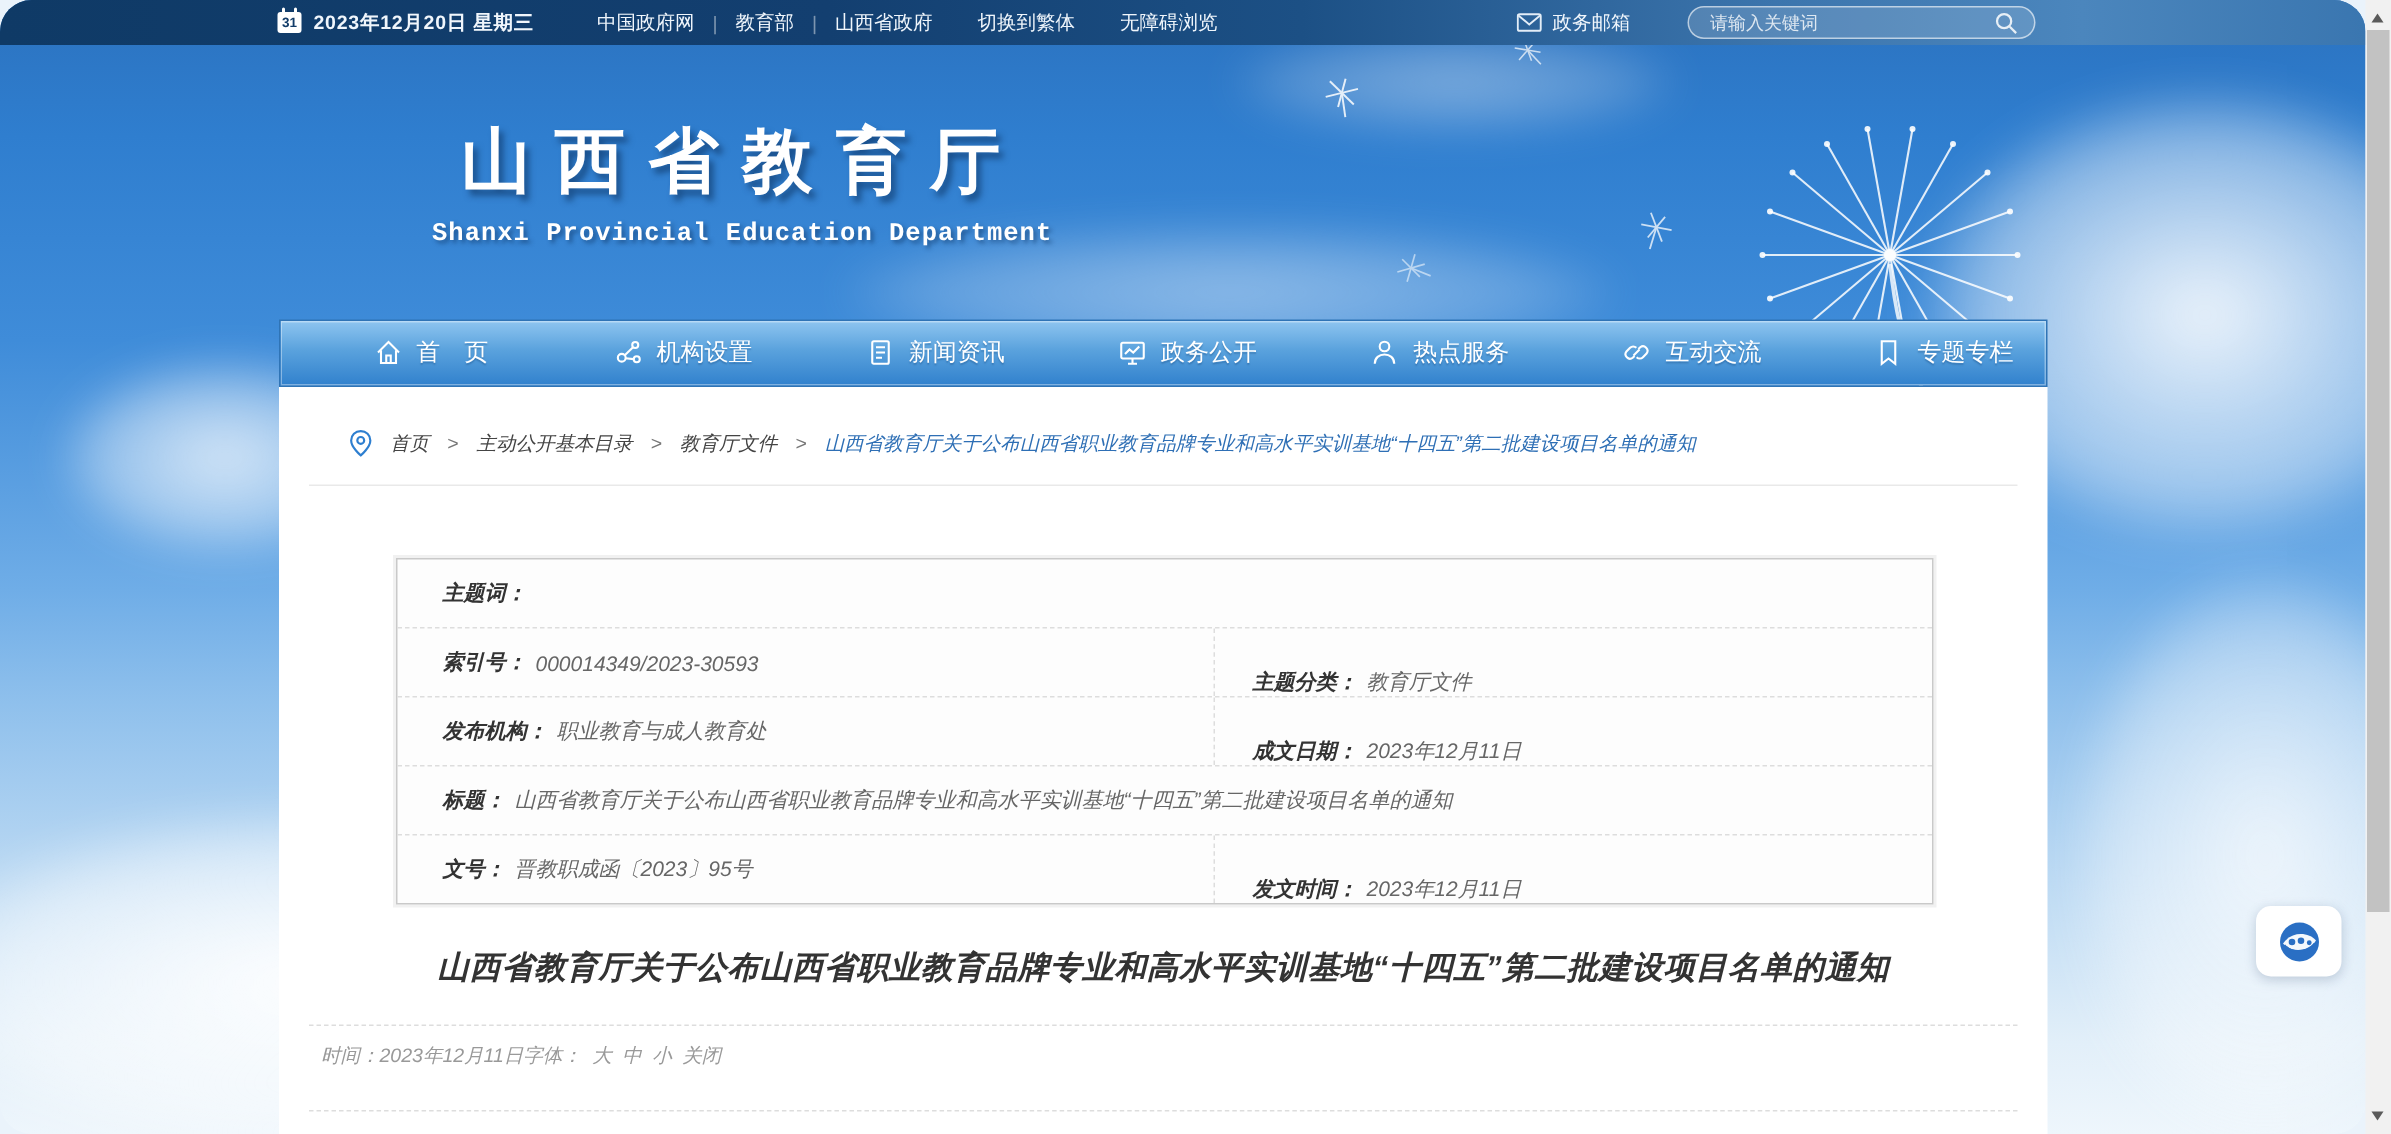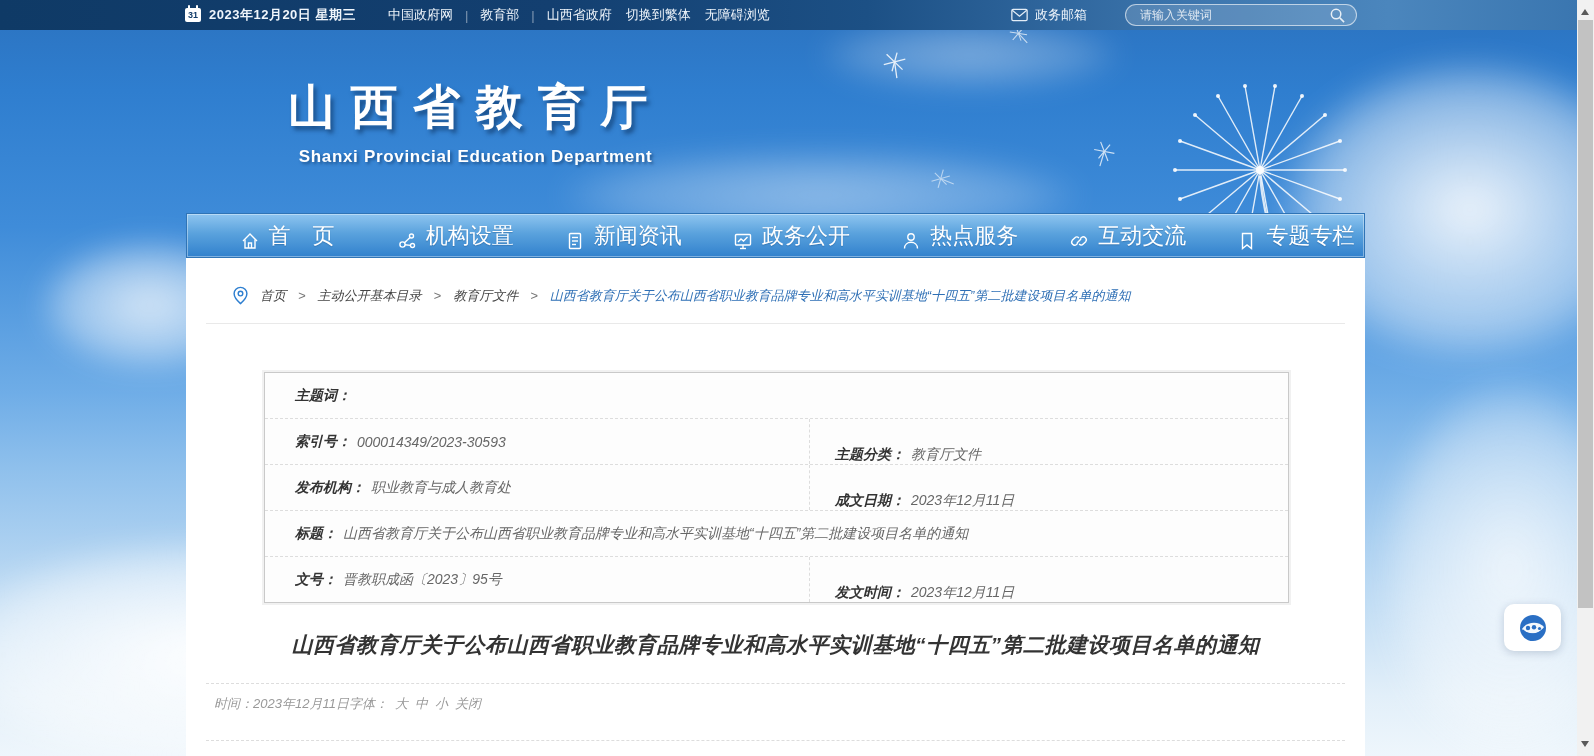--- a/index.html
+++ b/index.html
@@ -7,78 +7,79 @@
   body {
     font-family:"Liberation Sans","DejaVu Sans",sans-serif;
     position:relative;
     background:#eaf3fb;
   }
   
   .page {
     position:absolute; left:0; top:0; width:1577px; height:756px; overflow:hidden;
     background:linear-gradient(180deg,#2b72bf 0%,#2f7ecf 12%,#3f8cd9 30%,#6fadе7 52%,#8fc0ec 62%,#c2ddf4 80%,#e2eff9 92%,#eef6fc 100%);
     background:linear-gradient(180deg,#2b72bf 0%,#2f7ecf 12%,#3f8cd9 30%,#6fade7 52%,#8fc0ec 62%,#c2ddf4 80%,#e2eff9 92%,#eef6fc 100%);
+    border-radius:21px;
   }
   .cloud { position:absolute; border-radius:50%; filter:blur(14px); background:radial-gradient(ellipse at center, rgba(255,255,255,.95) 0%, rgba(255,255,255,.45) 55%, rgba(255,255,255,0) 75%); }
   .cloud.c1 { left:-60px; top:540px; width:520px; height:230px; }
   .cloud.c2 { left:40px;  top:240px; width:220px; height:130px; opacity:.8; }
   .cloud.c3 { left:1280px; top:60px; width:380px; height:300px; opacity:.95; }
   .cloud.c4 { left:560px; top:150px; width:520px; height:90px; opacity:.45; }
   .cloud.c5 { left:1380px; top:380px; width:260px; height:380px; opacity:.8; }
   .cloud.c6 { left:820px; top:20px; width:300px; height:70px; opacity:.4; }
   .seed { position:absolute; opacity:.85; }
   
   .topbar {
     position:absolute; left:0; top:0; width:1577px; height:30px;
     background:linear-gradient(90deg,#0f3a66 0%,#133f70 35%,#1c5085 55%,#3c75ad 75%,#4b86bd 88%,#3a76b0 100%);
     display:flex; align-items:center; color:#f0f6fc; font-size:13px;
   }
   .cal { width:16px; height:14px; background:#fff; border-radius:2px; position:relative;
          font:bold 9px/14px "Liberation Sans",sans-serif; text-align:center; color:#123c69;
          margin-left:185px; margin-right:8px; }
   .cal::before,.cal::after { content:""; position:absolute; top:-3px; width:2px; height:4px; background:#fff; border-radius:1px; }
   .cal::before{ left:3px; } .cal::after{ right:3px; }
-  .topbar .date { font-weight:bold; letter-spacing:.5px; margin-right:32px; }
+  .topbar .date { font-weight:bold; letter-spacing:.5px; margin-right:42px; }
   .toplink { color:#f0f6fc; text-decoration:none; cursor:pointer; }
   .sep { color:rgba(255,255,255,.45); margin:0 12px; }
-  .gap { margin-left:14px; }
+  .gap { margin-left:30px; }
   .spacer { flex:1; }
   .mail { display:flex; align-items:center; gap:7px; margin-right:38px; cursor:pointer; }
   .search {
     width:232px; height:22px; border:1px solid rgba(255,255,255,.6); border-radius:12px;
     background:rgba(255,255,255,.14); display:flex; align-items:center; margin-right:220px;
   }
   .search input {
     flex:1; background:transparent; border:none; outline:none; color:#fff;
     font-size:12px; padding:0 4px 0 14px;
   }
   .search input::placeholder { color:rgba(255,255,255,.8); }
   .search .mag { margin-right:10px; cursor:pointer; display:flex; }
   
   .logo { position:absolute; left:288px; top:76px; color:#fff;text-align:center; }
   .logo .zh {
     font-family:"Liberation Serif","DejaVu Serif",serif; font-weight:bold;
     font-size:47px; letter-spacing:.33em; white-space:nowrap;
     text-shadow:3px 4px 4px rgba(8,40,82,.55);
   }
   .logo .en {
-    font-family:Liberation Sans, sans-serif; font-weight:bold;
+    font-family:Liberation Mono, monospace; font-weight:bold;
     font-size:17px; letter-spacing:.04em; margin-top:8px;
     text-shadow:2px 2px 3px rgba(8,40,82,.5);
   }
   .dandelion { position:absolute; left:1130px; top:40px; }
   
   .nav {
     position:absolute; left:186px; top:213px; width:1179px; height:45px;
     background:linear-gradient(180deg,#8ec5f0 0%,#5aa2dd 45%,#3181cd 100%);
     border:1px solid #2f74b6; box-shadow:inset 0 0 0 1px rgba(255,255,255,.38);
     display:flex; align-items:center;
   }
-  .nav-item { flex:1; display:flex; align-items:flex-end; justify-content:center; gap:9px;
-              color:#fff; font-size:22px; cursor:pointer; white-space:nowrap;
+  .nav-item { flex:1; display:flex; align-items:flex-start; justify-content:center; gap:9px;
+              color:#fff; font-size:16px; cursor:pointer; white-space:nowrap;
               text-shadow:0 1px 1px rgba(20,70,120,.35);padding-left:32px; }
   .nav-item svg { display:block; }
   
   .panel { position:absolute; left:186px; top:258px; width:1179px; height:617px; background:#fff;font-style:italic; }
   .crumbs { display:flex; align-items:center; gap:9px; padding:27px 0 0 44px; font-size:13px; color:#444; }
   .crumbs .sep2 { color:#777; margin:0 3px; }
   .crumbs .link { cursor:pointer; }
   .crumbs .current { color:#2e6fb5; cursor:pointer; }
   .divider { border-top:1px solid #e9e9e9; margin:17px 20px 0 20px; }
   

